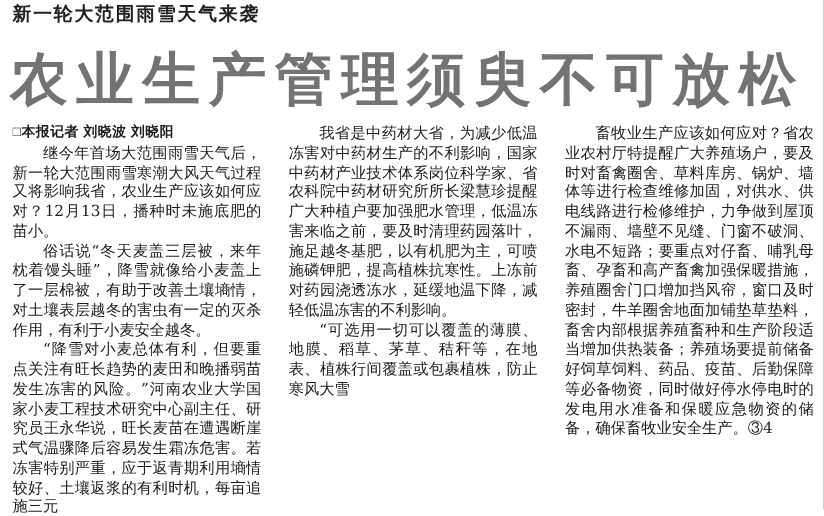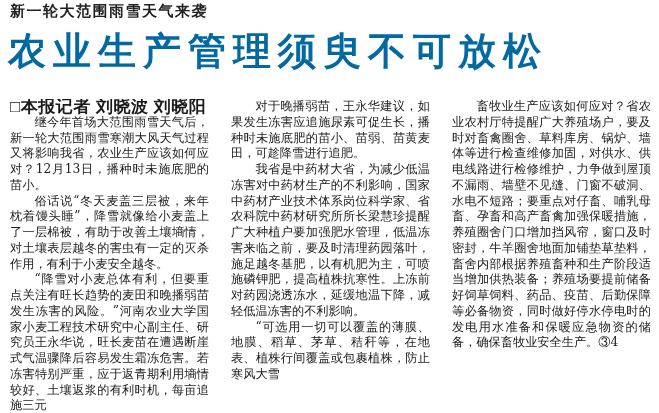--- a/index.html
+++ b/index.html
@@ -15,48 +15,48 @@
   .kicker {
     position:absolute; left:10px; top:2px;
     font-family:"Liberation Sans", sans-serif;
     font-weight:700;
     font-size:15px;
     letter-spacing:1.5px;
     color:#222222;
     white-space:nowrap;
   }
   .headline {
-    position:absolute; left:8px; top:26px;
+    position:absolute; left:8px; top:38px;
     width:648px;
     font-family:"DejaVu Serif", serif;
     font-weight:900;
-    font-size:38px;
+    font-size:46px;
     line-height:50px;
     letter-spacing:7px;
-    color:#0369a1;
+    color:#737373;
     white-space:nowrap;
   }
   .body-area {
     position:absolute; left:10px; top:99px;
     width:641px; height:314px;
     display:flex;
     gap:22px;
   }
   .col {
     width:199px;
     font-size:12.2px;
     line-height:15.75px;
     text-align:justify;
     text-justify:inter-ideograph;
     overflow:hidden;
   }
   .byline {
     font-family:"Liberation Sans", sans-serif;
     font-weight:700;
-    font-size:17px;
+    font-size:11px;
     letter-spacing:0.5px;
     margin:0 0 15px 0;
     color:#1b1b1b;
   }
   .col p { margin:0; }
   .col p.indent { text-indent:2em; }
 </style>
 </head>
 <body>
 
@@ -69,21 +69,20 @@
   <div class="body-area">
 
     <div class="col">
       <p class="byline">□本报记者 刘晓波 刘晓阳</p>
       <p class="indent">继今年首场大范围雨雪天气后，新一轮大范围雨雪寒潮大风天气过程又将影响我省，农业生产应该如何应对？12月13日，播种时未施底肥的苗小。</p>
       <p class="indent">俗话说“冬天麦盖三层被，来年枕着馒头睡”，降雪就像给小麦盖上了一层棉被，有助于改善土壤墒情，对土壤表层越冬的害虫有一定的灭杀作用，有利于小麦安全越冬。</p>
       <p class="indent">“降雪对小麦总体有利，但要重点关注有旺长趋势的麦田和晚播弱苗发生冻害的风险。”河南农业大学国家小麦工程技术研究中心副主任、研究员王永华说，旺长麦苗在遭遇断崖式气温骤降后容易发生霜冻危害。若冻害特别严重，应于返青期利用墒情较好、土壤返浆的有利时机，每亩追施三元</p>
     </div>
 
     <div class="col">
-      <p class="indent">对于晚播弱苗，王永华建议，如果发生冻害应追施尿素可促生长，播种时未施底肥的苗小、苗弱、苗黄麦田，可趁降雪进行追肥。</p>
       <p class="indent">我省是中药材大省，为减少低温冻害对中药材生产的不利影响，国家中药材产业技术体系岗位科学家、省农科院中药材研究所所长梁慧珍提醒广大种植户要加强肥水管理，低温冻害来临之前，要及时清理药园落叶，施足越冬基肥，以有机肥为主，可喷施磷钾肥，提高植株抗寒性。上冻前对药园浇透冻水，延缓地温下降，减轻低温冻害的不利影响。</p>
       <p class="indent">“可选用一切可以覆盖的薄膜、地膜、稻草、茅草、秸秆等，在地表、植株行间覆盖或包裹植株，防止寒风大雪</p>
     </div>
 
     <div class="col">
       <p class="indent">畜牧业生产应该如何应对？省农业农村厅特提醒广大养殖场户，要及时对畜禽圈舍、草料库房、锅炉、墙体等进行检查维修加固，对供水、供电线路进行检修维护，力争做到屋顶不漏雨、墙壁不见缝、门窗不破洞、水电不短路；要重点对仔畜、哺乳母畜、孕畜和高产畜禽加强保暖措施，养殖圈舍门口增加挡风帘，窗口及时密封，牛羊圈舍地面加铺垫草垫料，畜舍内部根据养殖畜种和生产阶段适当增加供热装备；养殖场要提前储备好饲草饲料、药品、疫苗、后勤保障等必备物资，同时做好停水停电时的发电用水准备和保暖应急物资的储备，确保畜牧业安全生产。③4</p>
     </div>
 
   </div>
 </div>

